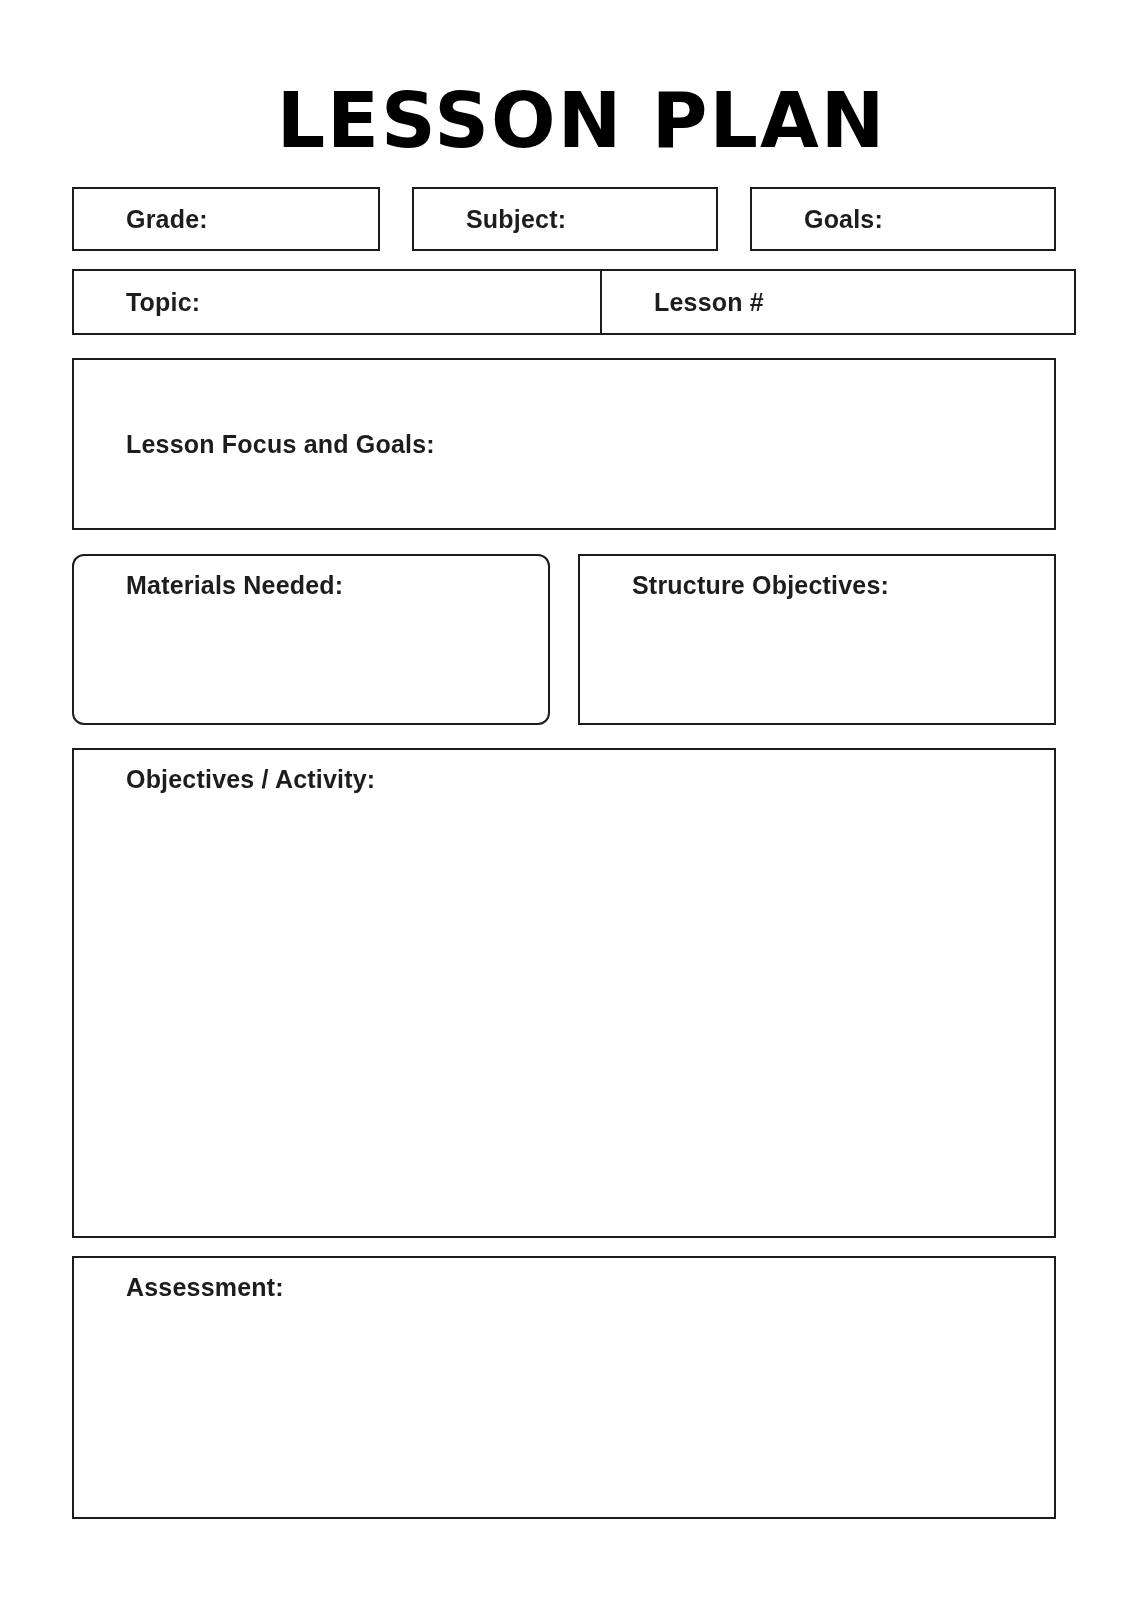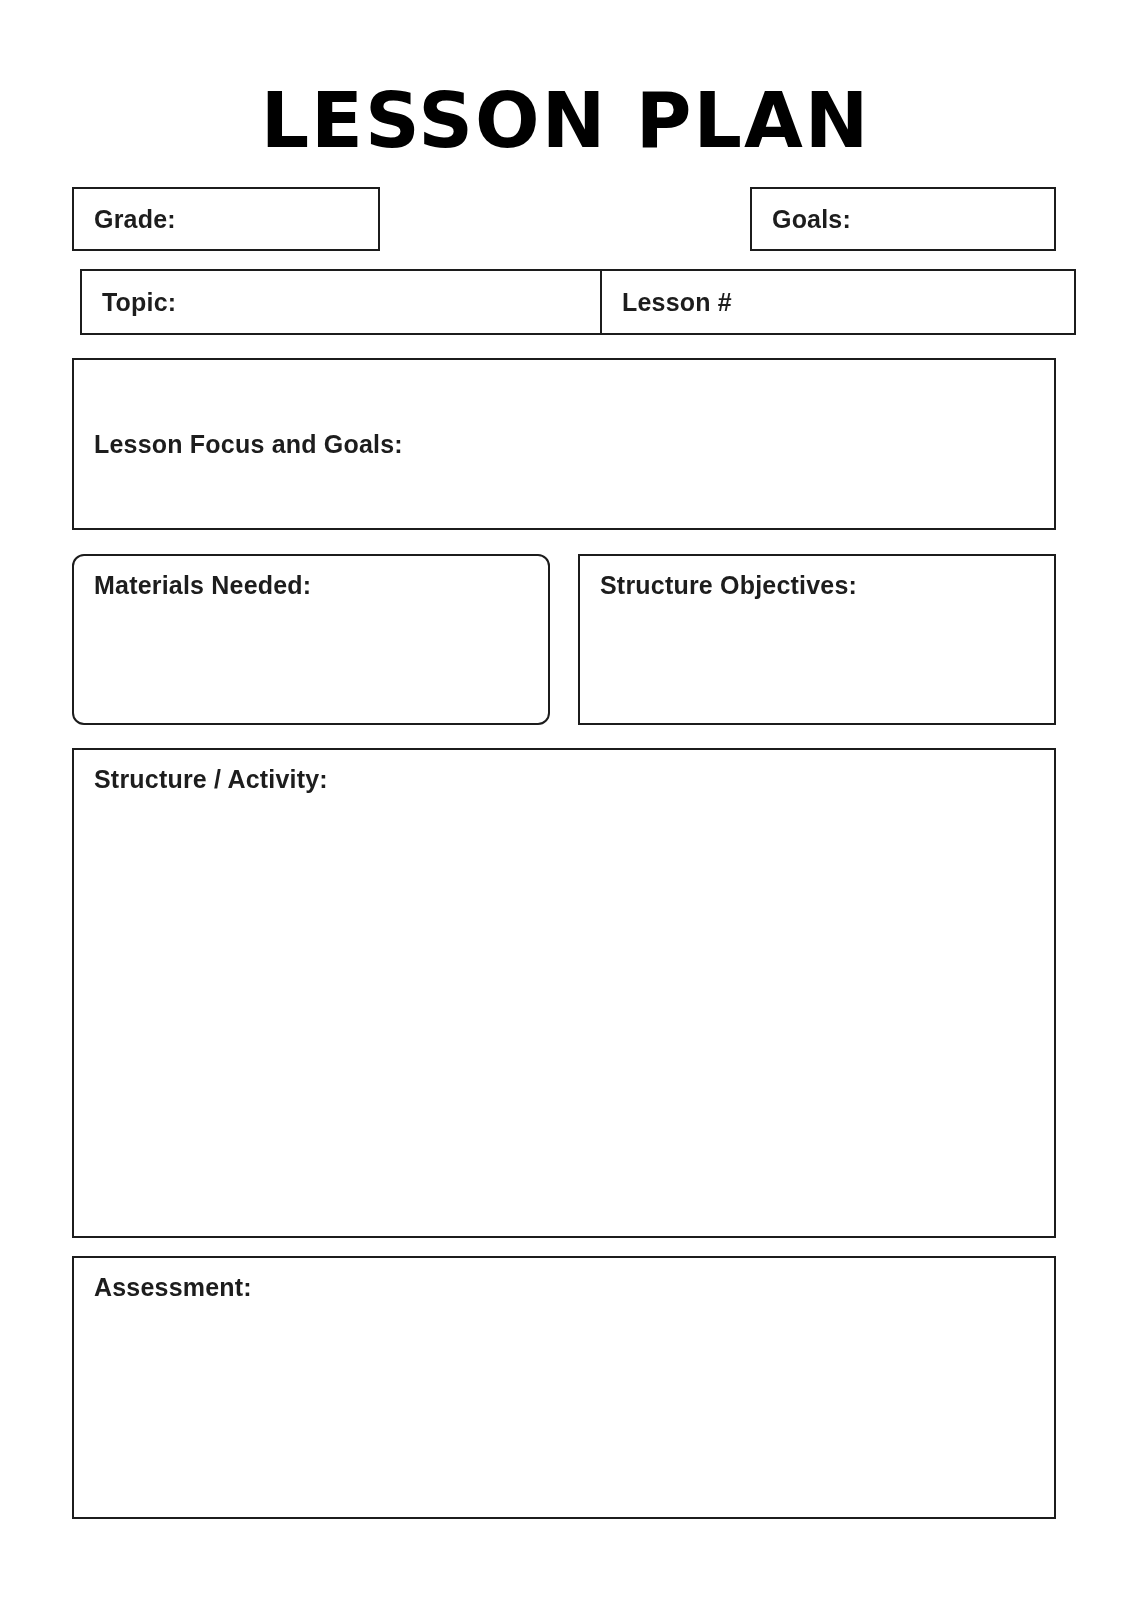--- a/index.html
+++ b/index.html
@@ -1,15 +1,15 @@
 <!DOCTYPE html>
 <html><head>
 <meta charset="utf-8">
 <style>
-  * { box-sizing: border-box; }
+  * { box-sizing: border-box; padding-left: 32px; }
   html, body { margin: 0; padding: 0; }
   body {
     width: 1131px;
     height: 1600px;
     position: relative;
     background: var(--bg, #ffffff);
     font-family: "Liberation Sans", sans-serif;
     color: var(--text, #1d1d1d);
     overflow: hidden;
   }
@@ -59,46 +59,49 @@
 <body style="--bg: #ffffff; --border: #1c1c1c; --text: #1d1d1d; --title: #000000;">
 
 <div class="page">
 
   <h1 class="title">LESSON PLAN</h1>
 
   <div class="box v-center" style="left:72px; top:187px; width:308px; height:64px;">
     <span class="label">Grade:</span>
   </div>
 
+  <div class="box v-center" style="left:412px; top:187px; width:306px; height:64px;">
+    <span class="label">Subject:</span>
+  </div>
 
   <div class="box v-center" style="left:750px; top:187px; width:306px; height:64px;">
     <span class="label">Goals:</span>
   </div>
 
-  <div class="box v-center" style="left:80px; top:269px; width:549px; height:66px;">
+  <div class="box v-center" style="left:72px; top:269px; width:549px; height:66px;">
     <span class="label">Topic:</span>
   </div>
 
   <div class="box v-center" style="left:600px; top:269px; width:476px; height:66px;">
     <span class="label">Lesson #</span>
   </div>
 
   <div class="box v-top" style="left:72px; top:358px; width:984px; height:172px;align-items:center;">
     <span class="label">Lesson Focus and Goals:</span>
   </div>
 
   <div class="box v-top" style="left:72px; top:554px; width:478px; height:171px;border-radius:12px;">
     <span class="label">Materials Needed:</span>
   </div>
 
   <div class="box v-top" style="left:578px; top:554px; width:478px; height:171px;">
     <span class="label">Structure Objectives:</span>
   </div>
 
   <div class="box v-top" style="left:72px; top:748px; width:984px; height:490px;">
-    <span class="label">Structure / Activity:</span>
+    <span class="label">Objectives / Activity:</span>
   </div>
 
   <div class="box v-top" style="left:72px; top:1256px; width:984px; height:263px;">
     <span class="label">Assessment:</span>
   </div>
 
 </div>
 
 </body></html>

